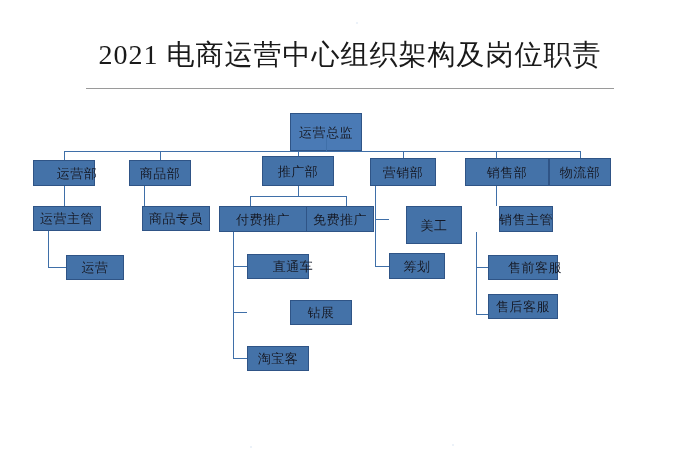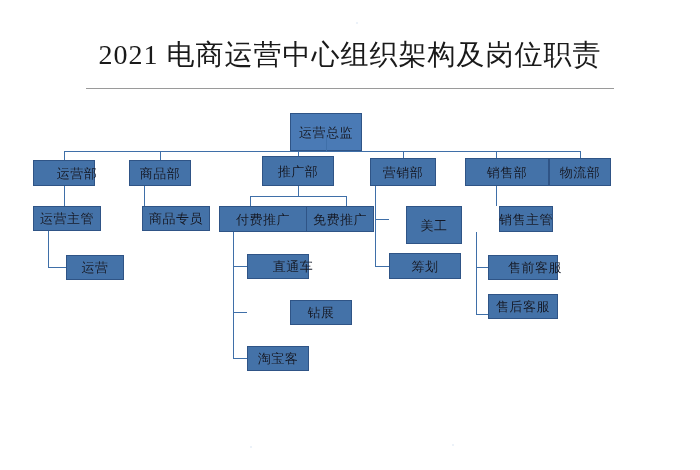--- a/index.html
+++ b/index.html
@@ -180,21 +180,21 @@
       <span>淘宝客</span>
     </div>
 
     <div class="ln v" style="left:375px; top:186px; height:80px;"></div>
     <div class="ln h" style="left:375px; top:219px; width:14px;"></div>
     <div class="ln h" style="left:375px; top:266px; width:14px;"></div>
 
     <div class="node" style="left:406px; top:206px; width:56px; height:38px;">
       <span>美工</span>
     </div>
-    <div class="node" style="left:389px; top:253px; width:72px; height:26px;text-align:right;">
+    <div class="node" style="left:389px; top:253px; width:56px; height:26px;text-align:right;">
       <span>筹划</span>
     </div>
 
     <div class="ln v" style="left:496px; top:186px; height:20px;"></div>
     <div class="node" style="left:463px; top:206px; width:54px; height:26px;margin-left:36px;">
       <span>销售主管</span>
     </div>
 
     <div class="ln v" style="left:476px; top:232px; height:82px;"></div>
     <div class="ln h" style="left:476px; top:267px; width:12px;"></div>

